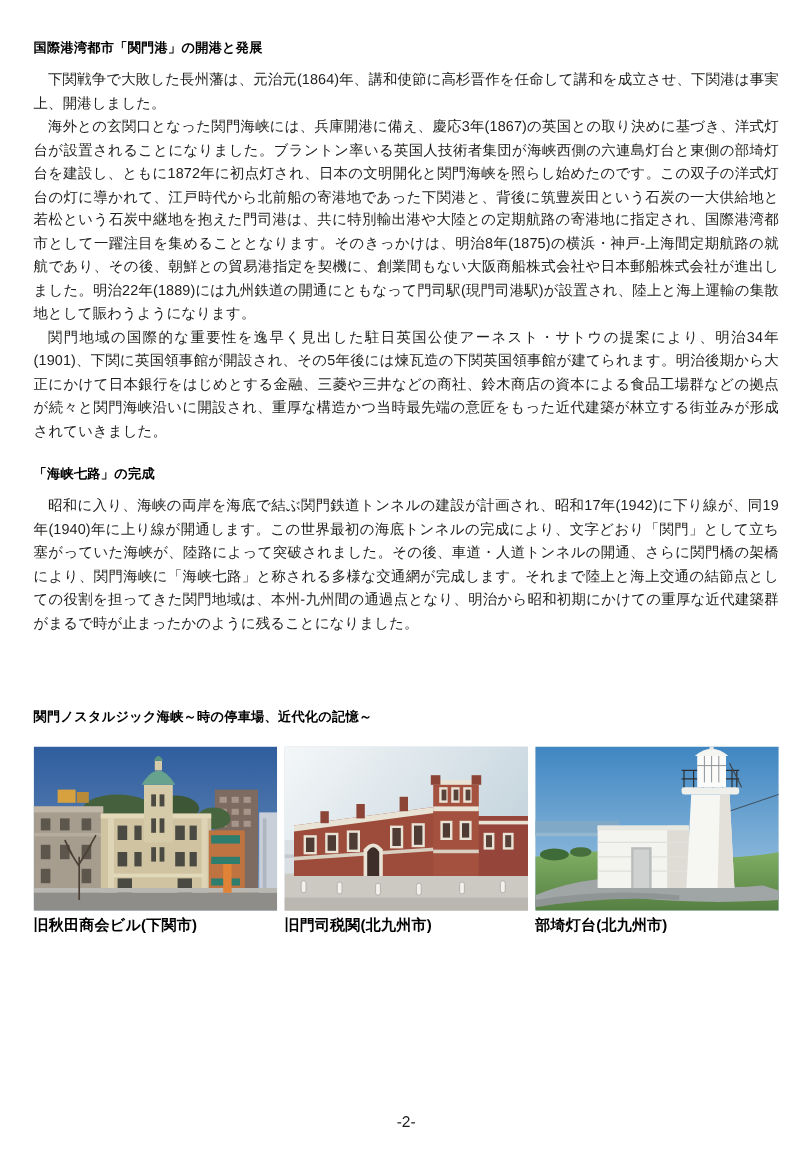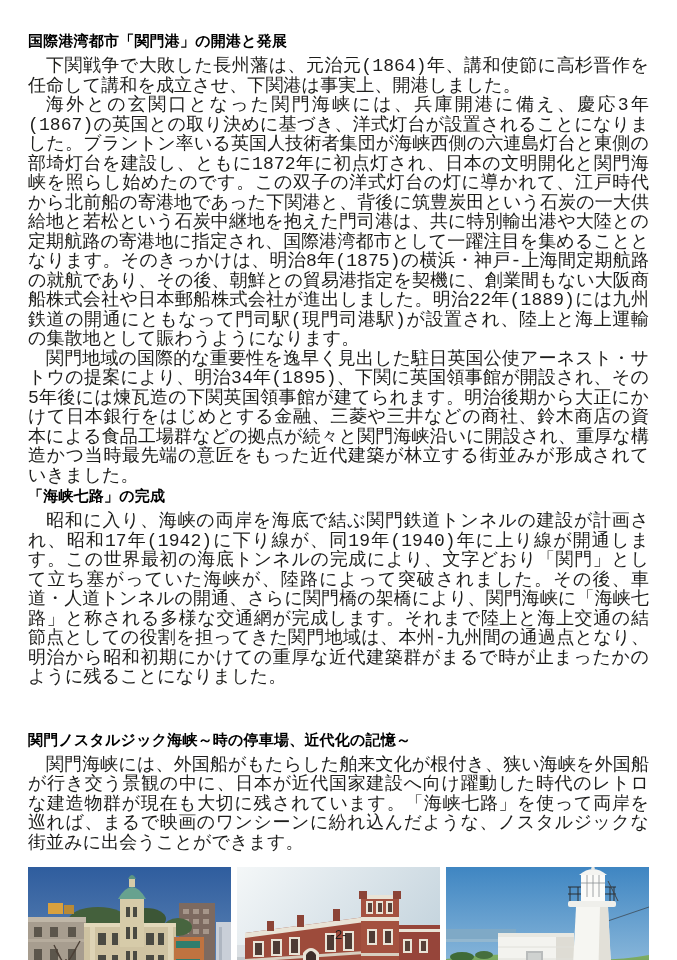--- a/index.html
+++ b/index.html
@@ -10,36 +10,35 @@
   }
   .page {
     position: relative;
     width: 677px;
     height: 960px;
     background: #ffffff;
     padding: 31px 28px 0 28px;
     overflow: hidden;
   }
   .section-heading {
-    font-size: 15px;
+    font-size: 11px;
     font-weight: bold;
     color: #000;
     line-height: 19px;
     margin-bottom: 7px;
     letter-spacing: 0.2px;
   }
-  .section-heading.h2 { }
-  .section-heading.h3 { margin-top: 42px; }
+  .section-heading.h2 { margin-top: 17px; }
+  .section-heading.h3 { margin-top: 60px; }
   .body-text {
-    font-size: 18px;
+    font-size: 12px;
     line-height: 19.5px;
     text-align: justify;
     text-indent: 1em;
     letter-spacing: 0.1px;
-    font-family: Liberation Mono, monospace;
   }
   .photo-row {
     display: flex;
     gap: 6px;
     margin-top: 14px;
   }
   .photo-fig { width: 203px; }
   .photo-frame {
     width: 100%;
     height: 137px;
@@ -67,27 +66,26 @@
   }
 </style>
 </head>
 <body>
 
 <div class="page">
 
   <div class="section-heading">国際港湾都市「関門港」の開港と発展</div>
   <p class="body-text">下関戦争で大敗した長州藩は、元治元(1864)年、講和使節に高杉晋作を任命して講和を成立させ、下関港は事実上、開港しました。</p>
   <p class="body-text">海外との玄関口となった関門海峡には、兵庫開港に備え、慶応3年(1867)の英国との取り決めに基づき、洋式灯台が設置されることになりました。ブラントン率いる英国人技術者集団が海峡西側の六連島灯台と東側の部埼灯台を建設し、ともに1872年に初点灯され、日本の文明開化と関門海峡を照らし始めたのです。この双子の洋式灯台の灯に導かれて、江戸時代から北前船の寄港地であった下関港と、背後に筑豊炭田という石炭の一大供給地と若松という石炭中継地を抱えた門司港は、共に特別輸出港や大陸との定期航路の寄港地に指定され、国際港湾都市として一躍注目を集めることとなります。そのきっかけは、明治8年(1875)の横浜・神戸-上海間定期航路の就航であり、その後、朝鮮との貿易港指定を契機に、創業間もない大阪商船株式会社や日本郵船株式会社が進出しました。明治22年(1889)には九州鉄道の開通にともなって門司駅(現門司港駅)が設置され、陸上と海上運輸の集散地として賑わうようになります。</p>
-  <p class="body-text">関門地域の国際的な重要性を逸早く見出した駐日英国公使アーネスト・サトウの提案により、明治34年(1895)、下関に英国領事館が開設され、その5年後には煉瓦造の下関英国領事館が建てられます。明治後期から大正にかけて日本銀行をはじめとする金融、三菱や三井などの商社、鈴木商店の資本による食品工場群などの拠点が続々と関門海峡沿いに開設され、重厚な構造かつ当時最先端の意匠をもった近代建築が林立する街並みが形成されていきました。</p>
+  <p class="body-text">関門地域の国際的な重要性を逸早く見出した駐日英国公使アーネスト・サトウの提案により、明治34年(1901)、下関に英国領事館が開設され、その5年後には煉瓦造の下関英国領事館が建てられます。明治後期から大正にかけて日本銀行をはじめとする金融、三菱や三井などの商社、鈴木商店の資本による食品工場群などの拠点が続々と関門海峡沿いに開設され、重厚な構造かつ当時最先端の意匠をもった近代建築が林立する街並みが形成されていきました。</p>
 
   <div class="section-heading h2">「海峡七路」の完成</div>
   <p class="body-text">昭和に入り、海峡の両岸を海底で結ぶ関門鉄道トンネルの建設が計画され、昭和17年(1942)に下り線が、同19年(1940)年に上り線が開通します。この世界最初の海底トンネルの完成により、文字どおり「関門」として立ち塞がっていた海峡が、陸路によって突破されました。その後、車道・人道トンネルの開通、さらに関門橋の架橋により、関門海峡に「海峡七路」と称される多様な交通網が完成します。それまで陸上と海上交通の結節点としての役割を担ってきた関門地域は、本州-九州間の通過点となり、明治から昭和初期にかけての重厚な近代建築群がまるで時が止まったかのように残ることになりました。</p>
 
   <div class="section-heading h3">関門ノスタルジック海峡～時の停車場、近代化の記憶～</div>
-  <p class="body-text">関門海峡には、外国船がもたらした舶来文化が根付き、狭い海峡を外国船が行き交う景観の中に、日本が近代国家建設へ向け躍動した時代のレトロな建造物群が現在も大切に残されています。「海峡七路」を使って両岸を巡れば、まるで映画のワンシーンに紛れ込んだような、ノスタルジックな街並みに出会うことができます。</p>
 
   <div class="photo-row">
 
     <figure class="photo-fig">
       <div class="photo-frame">
         <svg viewBox="0 0 203 137" preserveAspectRatio="none">
           <defs>
             <linearGradient id="sky1" x1="0" y1="0" x2="0" y2="1">
               <stop offset="0" stop-color="#2f5d9e"></stop>
               <stop offset="0.7" stop-color="#5d84b4"></stop>

